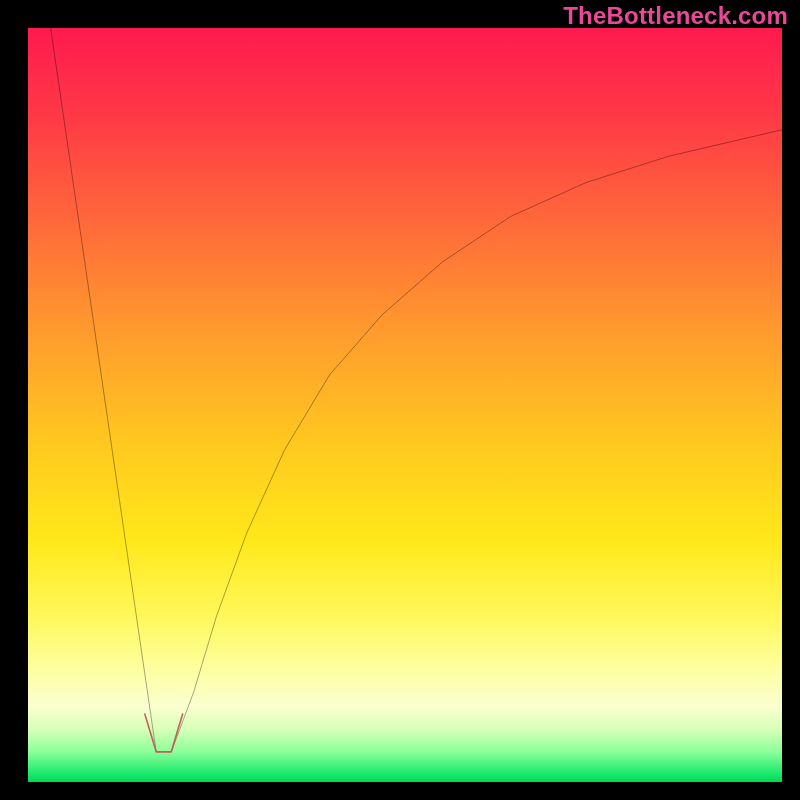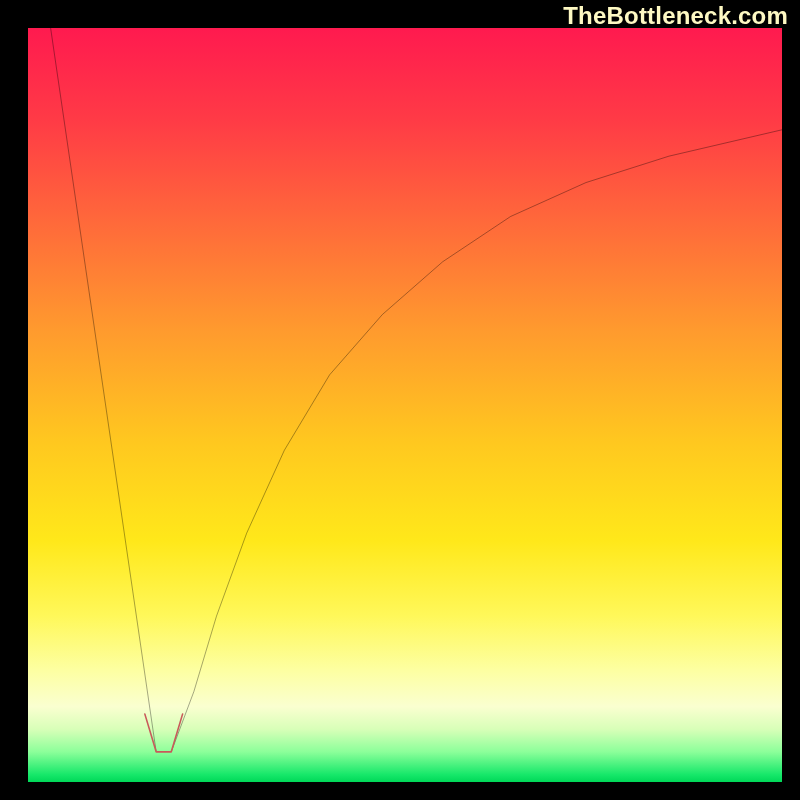--- a/index.html
+++ b/index.html
@@ -14,21 +14,21 @@
   .outer {
     position: relative;
     width: 800px;
     height: 800px;
     background: #000;
   }
   .watermark {
     position: absolute;
     top: 2px;
     right: 12px;
-    color: #fef9c3;
+    color: #ec4899;
     font-size: 24px;
     font-weight: 600;
     letter-spacing: 0.2px;
     user-select: none;
   }
   .plot {
     position: absolute;
     left: 28px;
     top: 28px;
     width: 754px;

